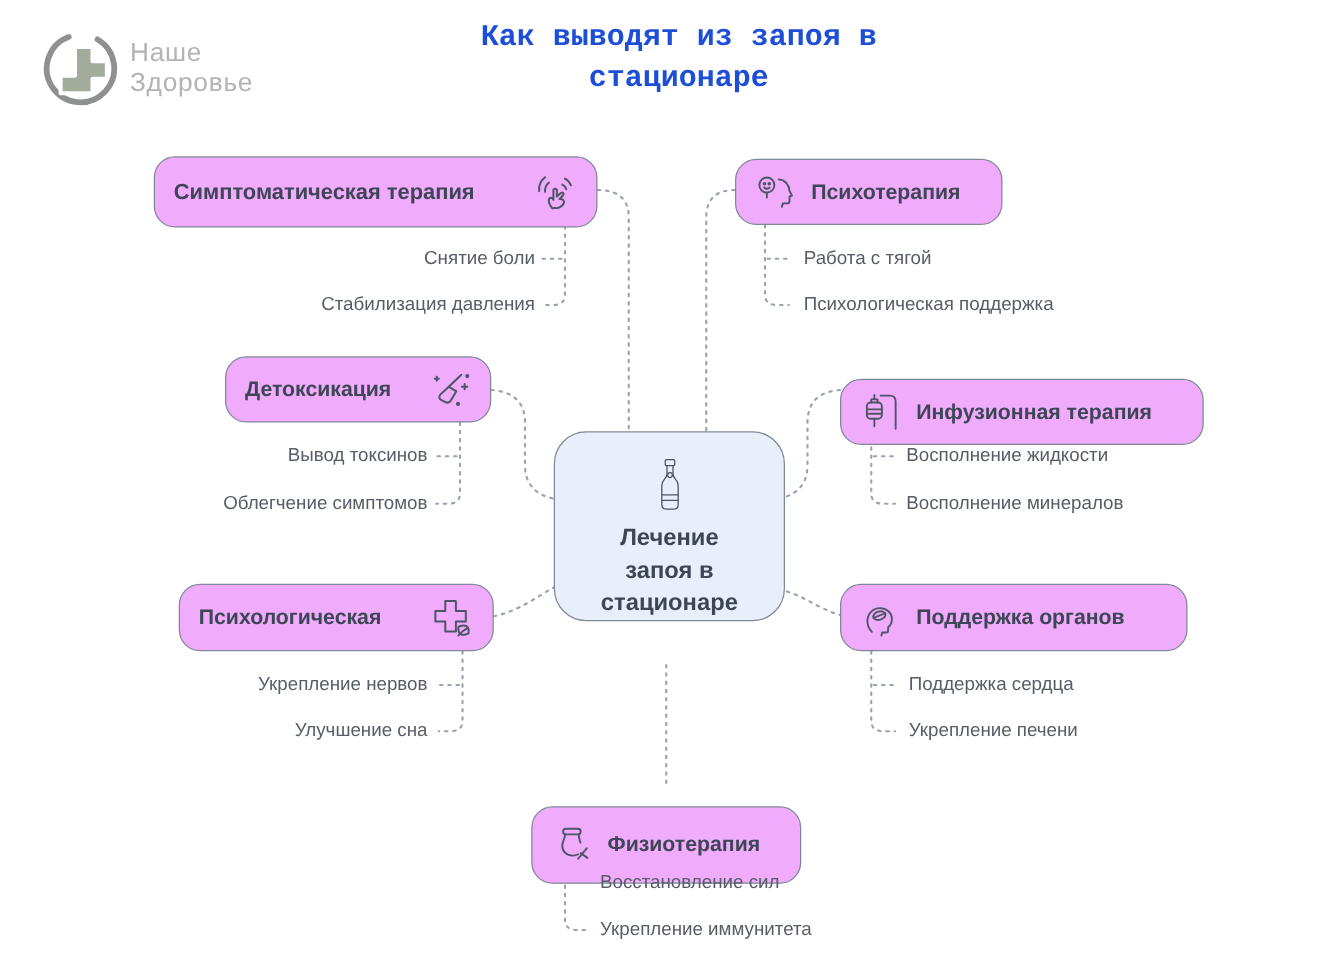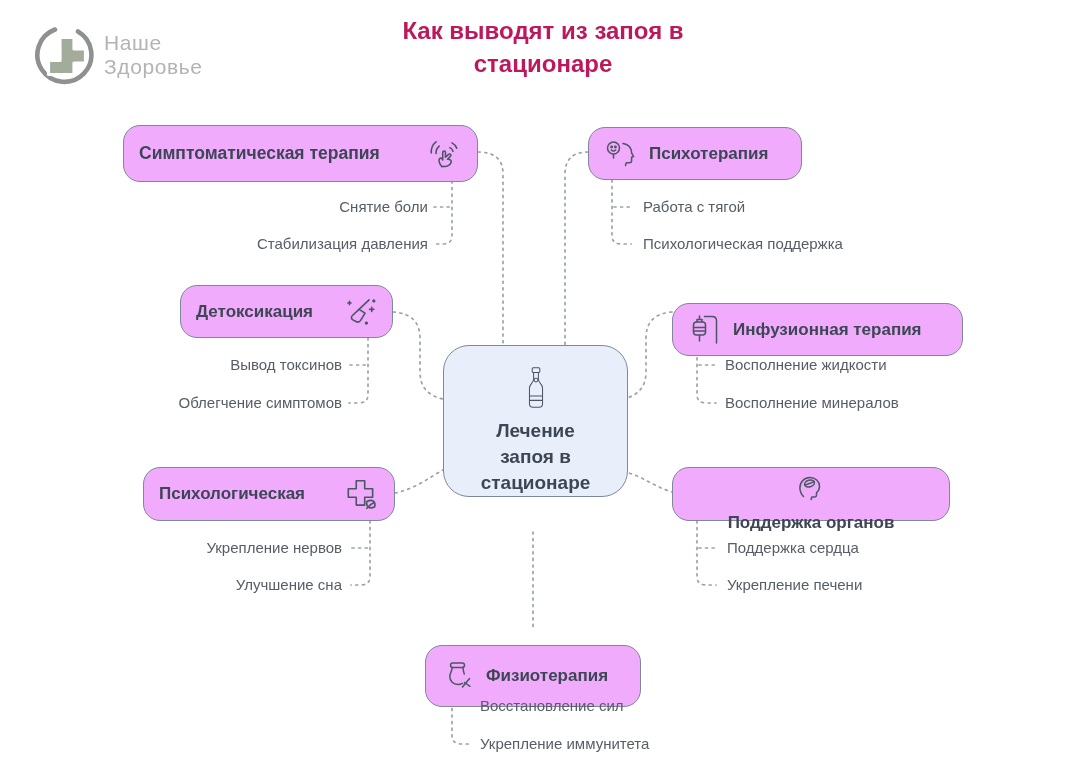--- a/index.html
+++ b/index.html
@@ -6,37 +6,37 @@
   html,body { background:#ffffff; }
   .canvas {
     position:relative; width:1066px; height:768px; background:#ffffff;
     font-family:"Liberation Sans", sans-serif; overflow:hidden;
   }
   
   .logo { position:absolute; left:33px; top:22px; width:68px; height:68px; }
   .brand { position:absolute; left:104px; top:31px; font-size:21px; line-height:24px;
            color:#b3b4b1; letter-spacing:.6px; }
   .title { position:absolute; left:283px; top:14px; width:520px; text-align:center;
-           font-size:24px; line-height:33px; font-weight:bold; color:#be185d; }
+           font-size:24px; line-height:33px; font-weight:bold; color:#1d4ed8;font-family:Liberation Mono, monospace; }
   
   .wires { position:absolute; left:0; top:0; width:1066px; height:768px; }
   .wires path { fill:none; stroke:#9aa2ac; stroke-width:1.7; stroke-linecap:round;
                 stroke-dasharray:2 4.6; }
   
   .node { position:absolute; display:flex; align-items:center; gap:11px;
           background:#f0abfc; border:1.6px solid #7f8897; border-radius:17px;
           padding:0 15px; color:#3d4654; font-weight:bold; font-size:17px;
           white-space:nowrap; justify-content:space-between; }
   .node .ic { flex:0 0 auto; display:flex; }
   .n1 { left:123px; top:125px; width:355px; height:57px; font-size:17.5px; }
   .n2 { left:588px; top:127px; width:214px; height:53px; }
   .n3 { left:180px; top:285px; width:213px; height:53px; }
   .n4 { left:672px; top:285px; width:291px; height:53px;margin-top:18px; }
   .n5 { left:143px; top:467px; width:252px; height:54px; }
-  .n6 { left:672px; top:467px; width:278px; height:54px;flex-direction:column; }
+  .n6 { left:672px; top:467px; width:278px; height:54px; }
   .n7 { left:425px; top:645px; width:216px; height:62px; }
   .center-node { position:absolute; left:443px; top:345px; width:185px; height:152px;
           background:#e9eefb; border:1.6px solid #7f8897; border-radius:26px;
           display:flex; flex-direction:column; align-items:center;
           padding-top:20px; gap:8px; }
   .center-label { text-align:center; font-weight:bold; font-size:19px; line-height:26px;
           color:#3d4654; }
   .center-label span { display:block; }
   
   .sub { position:absolute; height:20px; line-height:20px; font-size:15px;

